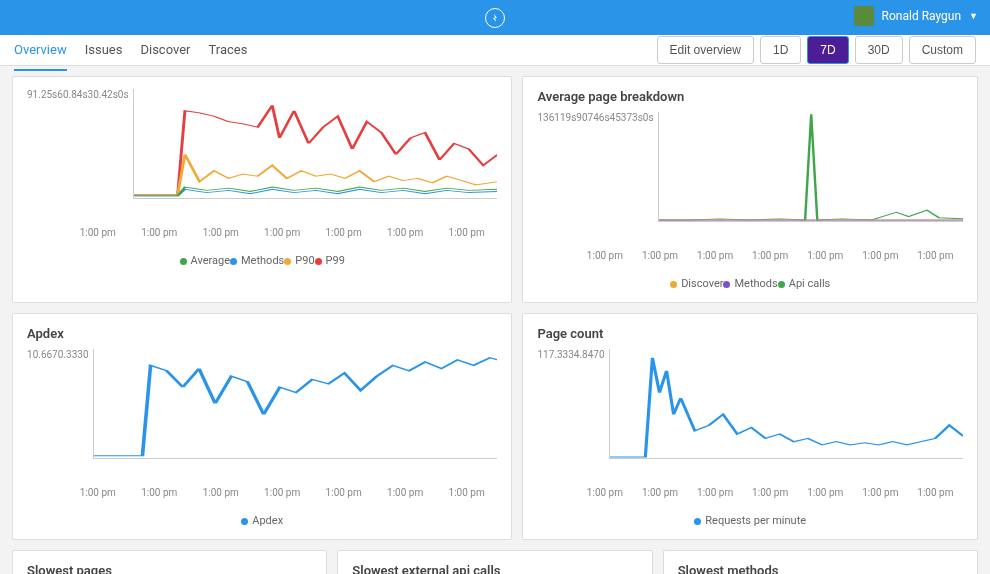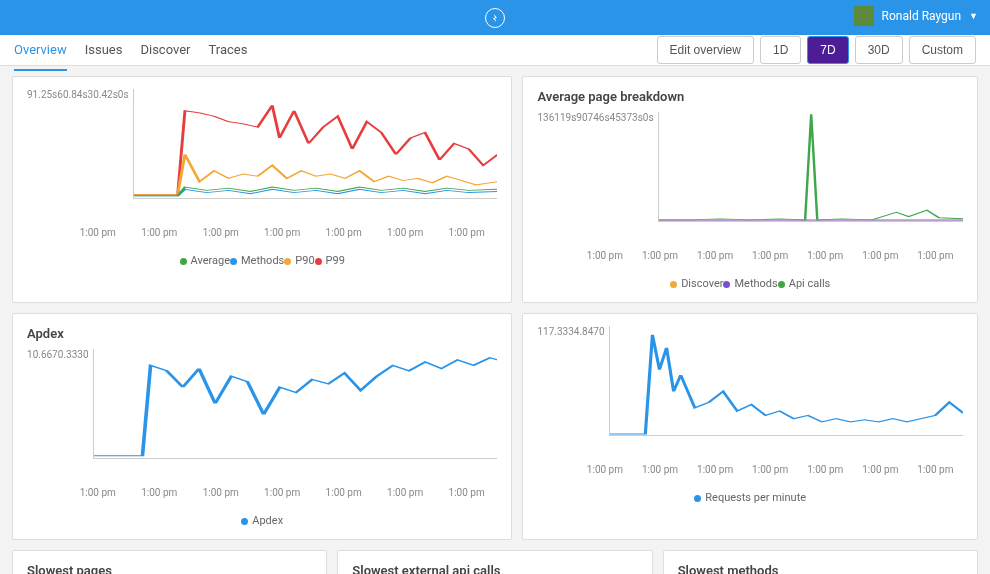--- a/index.html
+++ b/index.html
@@ -163,20 +163,21 @@
           <span>1:00 pm</span>
           <span>1:00 pm</span>
           <span>1:00 pm</span>
       </div>
       <div class="legend">
         <span><span class="dot" style="background:#2a94e9"></span><span>Apdex</span></span>
       </div>
     </div>
 
     <div class="card chart-sm">
+      <h3>Page count</h3>
       <div class="chart-box">
         <div class="yaxis">
           <span>11</span>
           <span>7.333</span>
           <span>4.847</span>
           <span>0</span>
         </div>
         <div class="plot">
           <svg viewBox="0 0 100 100" preserveAspectRatio="none">
             <polyline fill="none" stroke="#2a94e9" stroke-width="0.9" points="0,99 10,99 12,8 14,40 16,20 18,60 20,45 24,75 28,70 32,60 36,78 40,72 44,82 48,78 52,85 56,82 60,88 64,85 68,88 72,86 76,88 80,85 84,88 88,85 92,82 96,70 100,80"></polyline>

